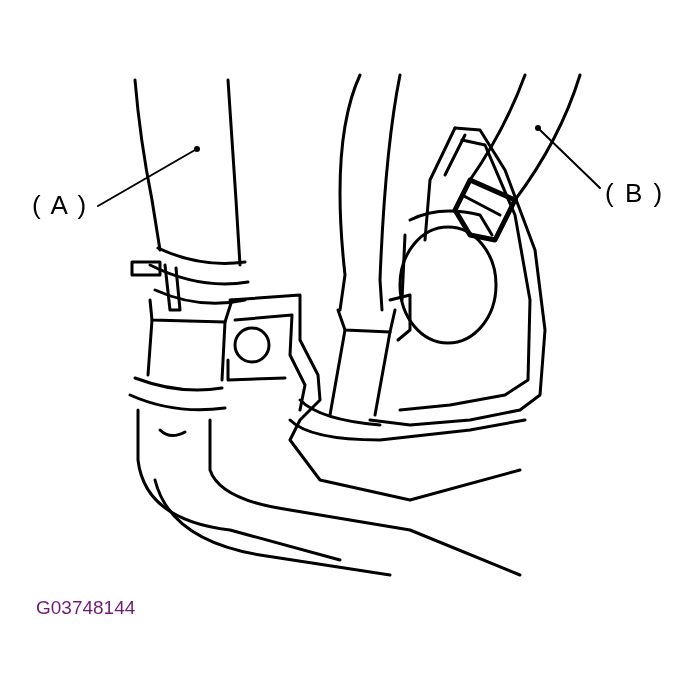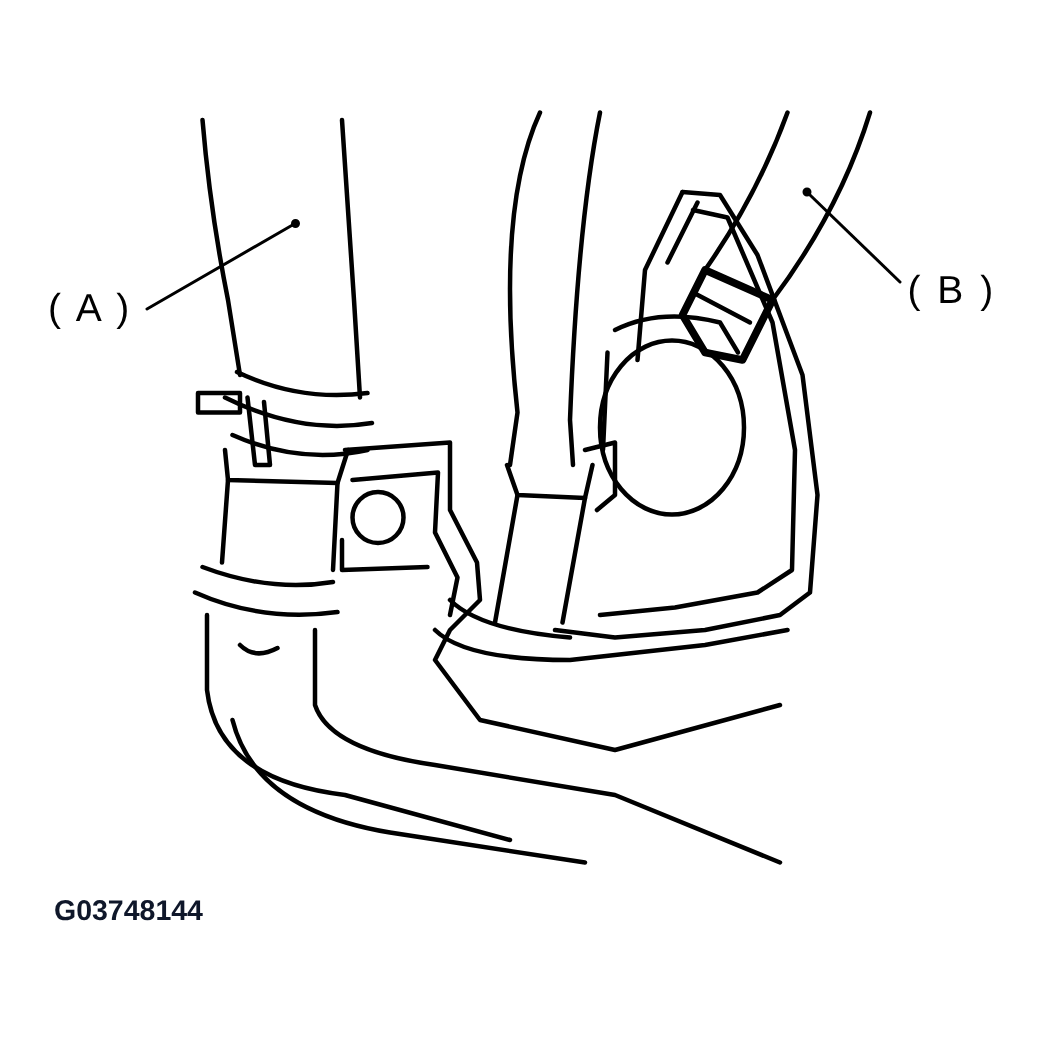--- a/index.html
+++ b/index.html
@@ -1,19 +1,19 @@
 <!DOCTYPE html>
 <html><head>
 <meta charset="utf-8">
 <style>
   html, body { margin:0; padding:0; background:#ffffff; }
   body { width:699px; height:694px; position:relative; overflow:hidden; font-family:"Liberation Sans", sans-serif; }
   #diagram { position:absolute; left:0; top:0; }
   .label { position:absolute; font-size:26px; color:#000; letter-spacing:2px; }
-  .figid { position:absolute; font-size:19px; font-weight:bold; color:#0f172a; }
+  .figid { position:absolute; font-size:19px; font-weight:normal; color:#701a75; }
 </style>
 </head>
 <body>
 
 <svg id="diagram" width="699" height="694" viewBox="0 0 699 694" fill="none" stroke="#000" stroke-width="3" stroke-linecap="round" stroke-linejoin="round">
 
   <g>
     <path d="M455 128 L480 130 L505 170 L535 250 L545 330 L540 395 L520 410 L470 420 L410 425 L370 420"></path>
     <path d="M455 128 L430 180 L425 240"></path>
     <path d="M462 140 L485 145 L515 215 L530 300 L528 380 L505 395 L450 405 L400 410"></path>

